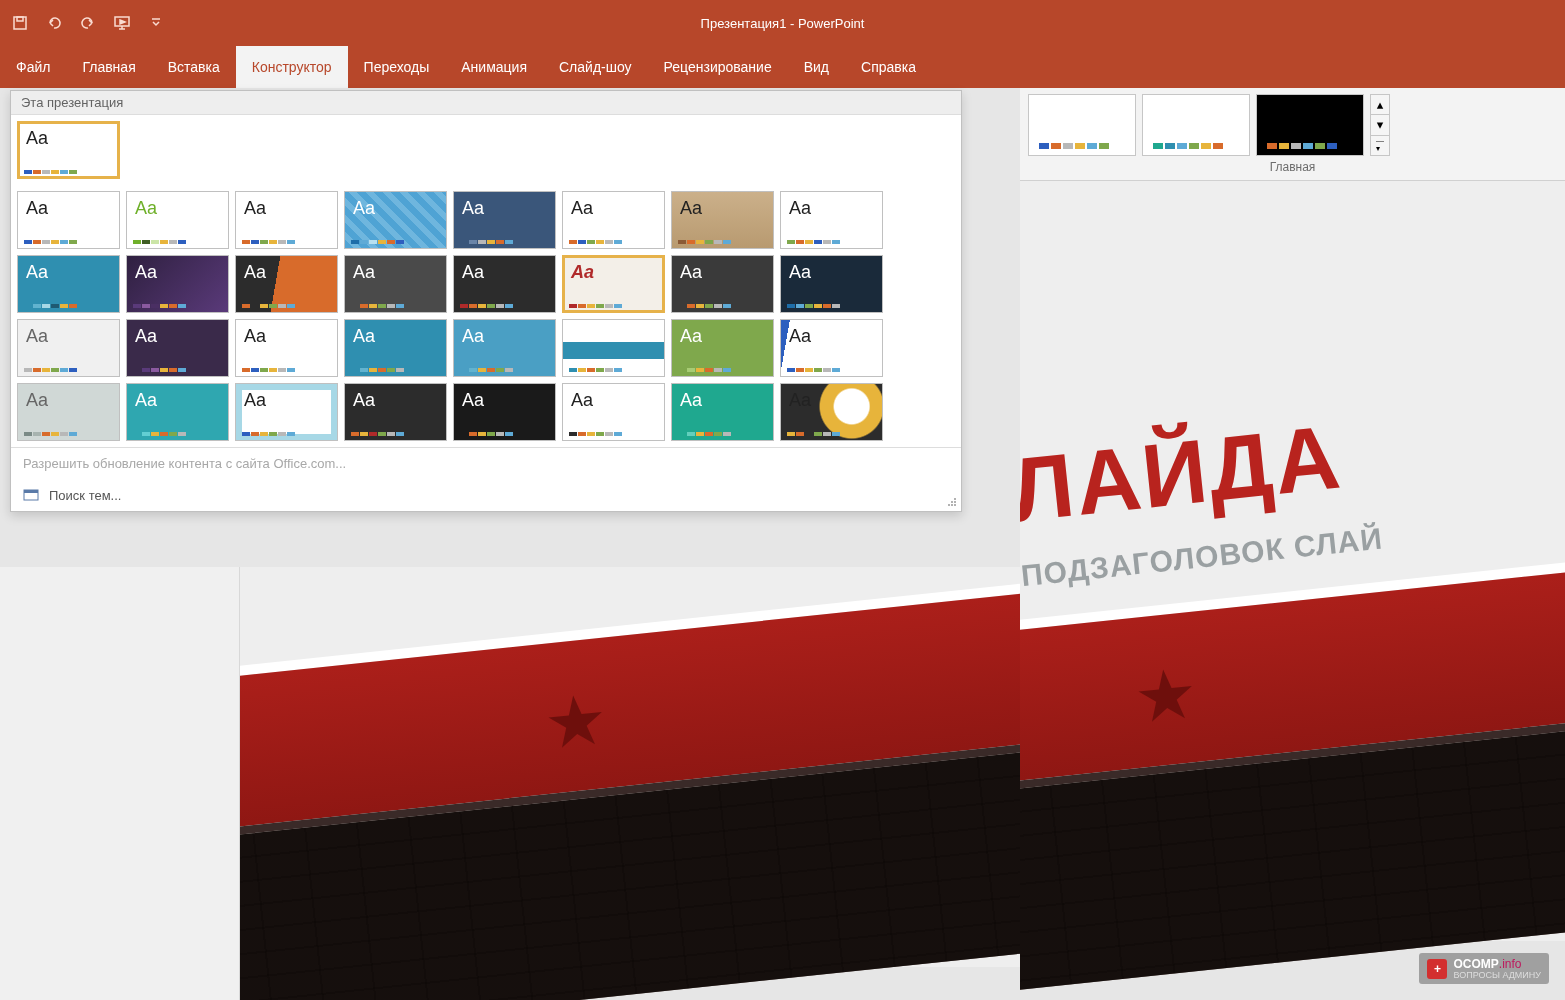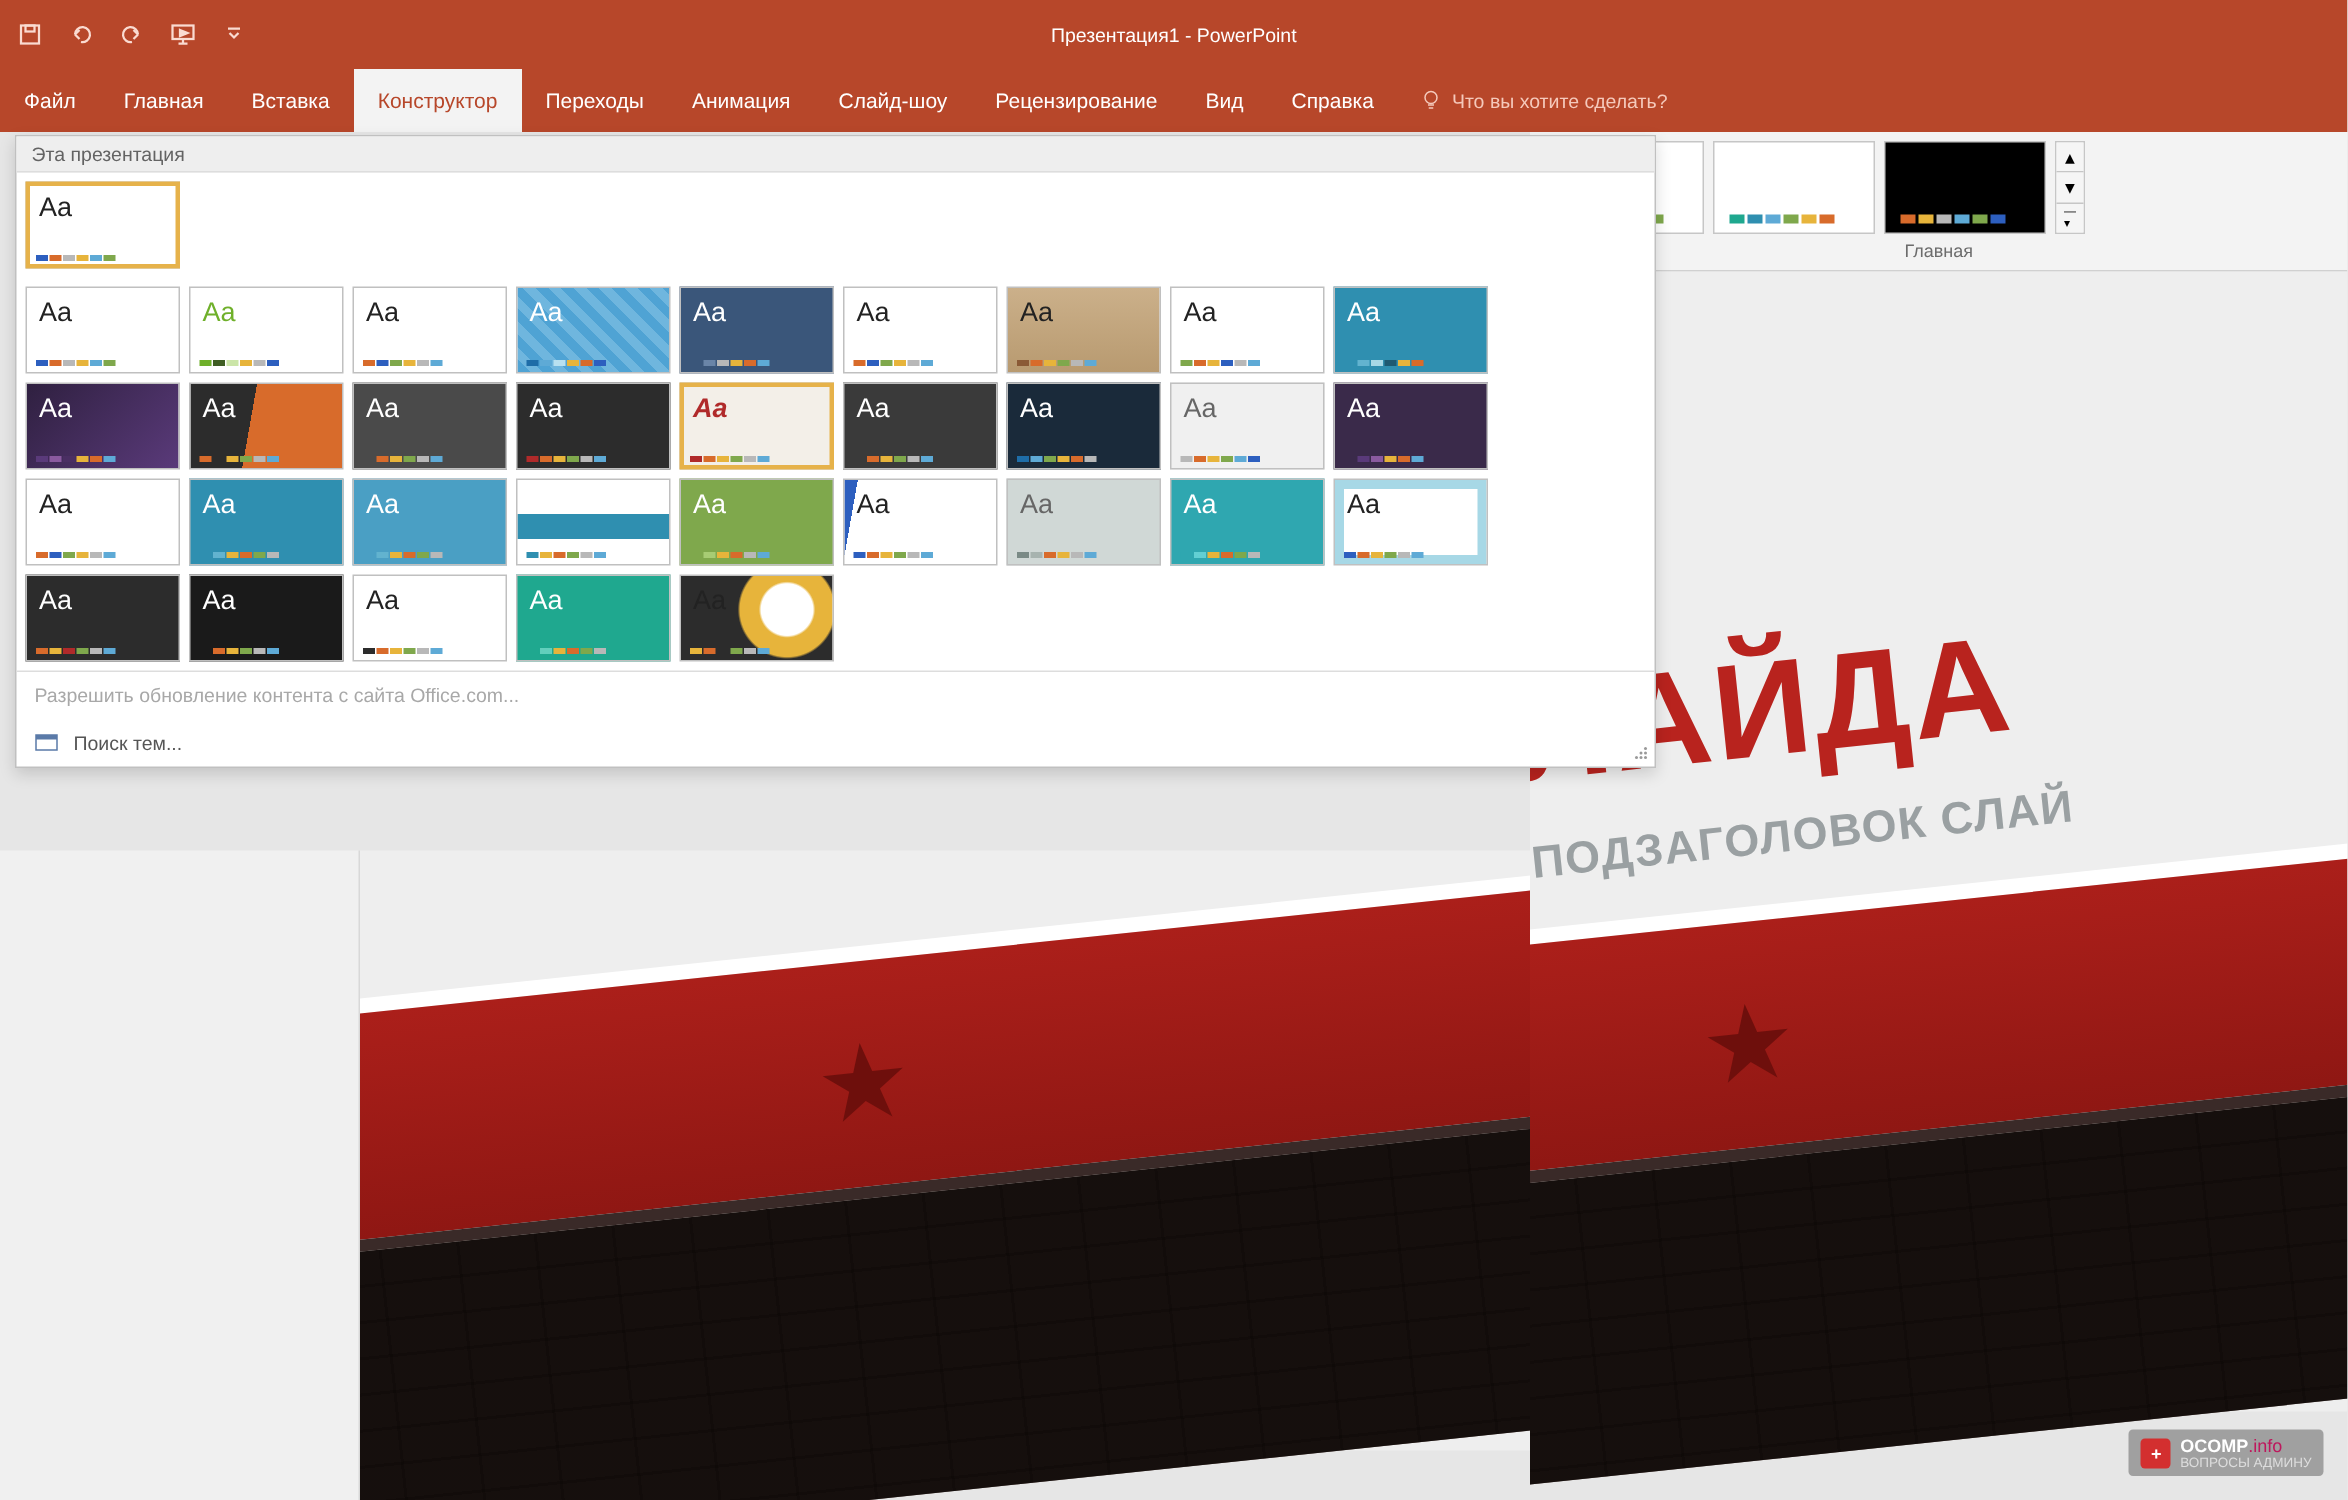--- a/index.html
+++ b/index.html
@@ -18,21 +18,21 @@
   .ribbon-tab.active { background: #f3f3f3; color: #b7472a; }
   .tellme { display: flex; align-items: center; color: #f5c9bb; gap: 6px; padding: 0 14px; cursor: text; }
   .tellme svg { stroke: #f5c9bb; fill: none; }
 
   
   .content { display: flex; height: calc(100% - 88px); }
   .left-col { width: 1020px; position: relative; }
   .right-col { flex: 1; display: flex; flex-direction: column; }
 
   
-  .themes-panel { background: #fff; border: 1px solid #c0c0c0; width: 1094px; margin: 2px 0 0 10px; position: absolute; top: 0; left: 0; z-index: 10; box-shadow: 0 4px 10px rgba(0,0,0,0.15); }
+  .themes-panel { background: #fff; border: 1px solid #c0c0c0; width: 952px; margin: 2px 0 0 10px; position: absolute; top: 0; left: 0; z-index: 10; box-shadow: 0 4px 10px rgba(0,0,0,0.15); }
   .section-header { background: #eee; padding: 4px 10px; color: #636363; font-size: 13px; border-bottom: 1px solid #ddd; }
   .theme-row { display: flex; gap: 6px; padding: 6px 6px; flex-wrap: wrap; }
   .theme-thumb { width: 103px; height: 58px; border: 1px solid #c0c0c0; background: #fff; position: relative; cursor: pointer; overflow: hidden; }
   .theme-thumb.selected { outline: 3px solid #e6b24a; outline-offset: -3px; }
   .theme-aa { position: absolute; top: 6px; left: 8px; font-size: 18px; }
   .theme-swatch { position: absolute; bottom: 4px; left: 6px; display: flex; gap: 1px; }
   .theme-swatch span { width: 8px; height: 4px; }
   .panel-footer { border-top: 1px solid #ddd; }
   .panel-item { display: flex; align-items: center; gap: 10px; padding: 8px 12px; color: #555; cursor: pointer; }
   .panel-item.disabled { color: #a8a8a8; cursor: default; }
@@ -116,27 +116,20 @@
   <div class="ribbon-tab">Файл</div>
   <div class="ribbon-tab">Главная</div>
   <div class="ribbon-tab">Вставка</div>
   <div class="ribbon-tab active">Конструктор</div>
   <div class="ribbon-tab">Переходы</div>
   <div class="ribbon-tab">Анимация</div>
   <div class="ribbon-tab">Слайд-шоу</div>
   <div class="ribbon-tab">Рецензирование</div>
   <div class="ribbon-tab">Вид</div>
   <div class="ribbon-tab">Справка</div>
-  <div class="tellme">
-    <svg width="16" height="16" viewBox="0 0 16 16">
-        <circle cx="8" cy="6" r="4"></circle>
-        <path d="M6 11 h4 M6.5 13 h3"></path>
-      </svg>
-    <span>Что вы хотите сделать?</span>
-  </div>
 </div>
 
 <div class="content">
   <div class="left-col">
 
     <div class="themes-panel">
       <div class="section-header">Эта презентация</div>
       <div class="theme-row" id="row-this">
           <div class="theme-thumb selected" style="background:#ffffff;">
             <div class="theme-aa" style="color: rgb(34, 34, 34);">Aa</div>

